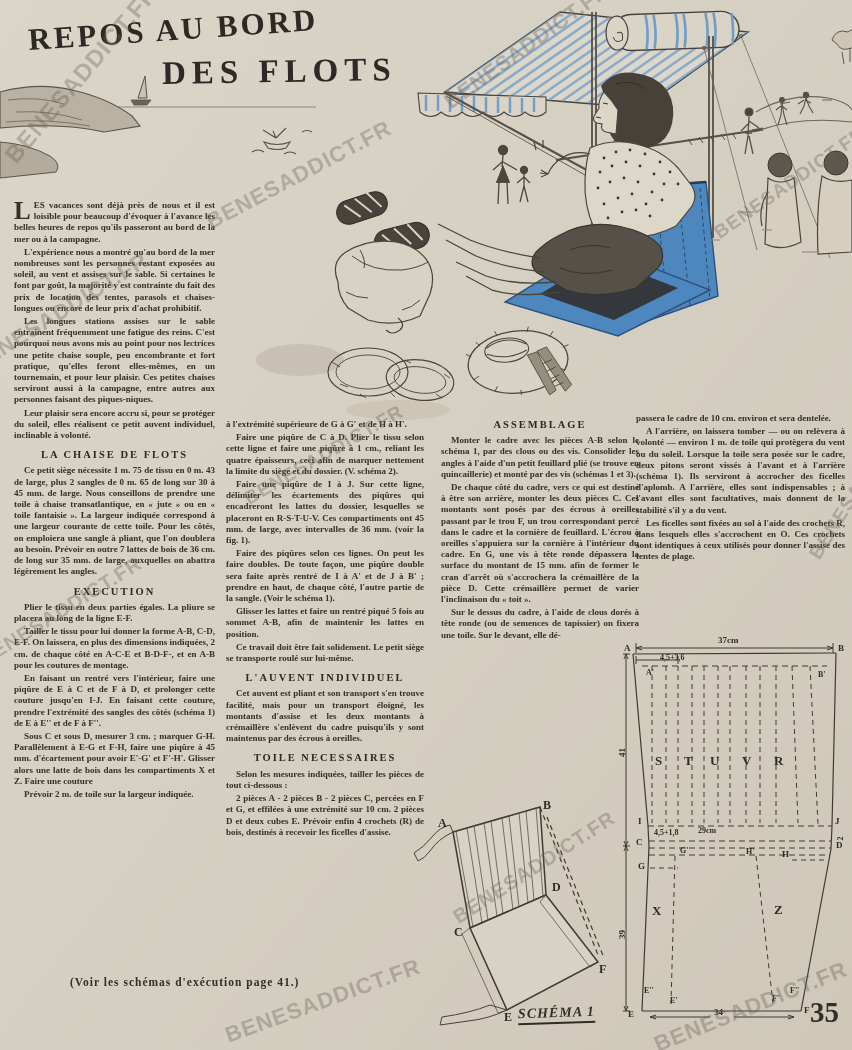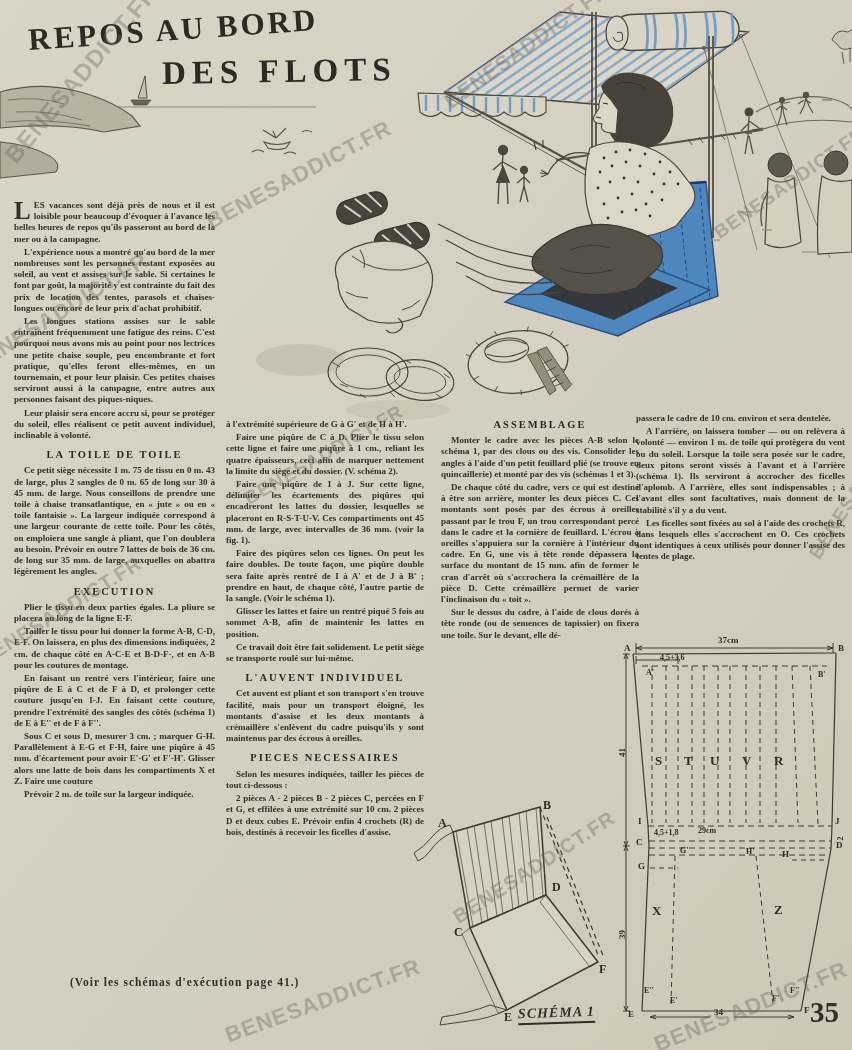--- a/index.html
+++ b/index.html
@@ -227,40 +227,40 @@
   </svg>
 
   <div class="ttl ttl1">REPOS AU BORD</div>
   <div class="ttl ttl2">DES FLOTS</div>
 
   <div class="col" style="left:14px;top:200px;width:201px;">
     <p class="noind"><span class="dropcap">L</span><span>ES vacances sont déjà près de nous et il est loisible pour beaucoup d'évoquer à l'avance les belles heures de repos qu'ils passeront au bord de la mer ou à la campagne.</span></p>
     <p>L'expérience nous a montré qu'au bord de la mer nombreuses sont les personnes restant exposées au soleil, au vent et assises sur le sable. Si certaines le font par goût, la majorité y est contrainte du fait des prix de location des tentes, parasols et chaises-longues ou encore de leur prix d'achat prohibitif.</p>
     <p>Les longues stations assises sur le sable entraînent fréquemment une fatigue des reins. C'est pourquoi nous avons mis au point pour nos lectrices une petite chaise souple, peu encombrante et fort pratique, qu'elles feront elles-mêmes, en un tournemain, et pour leur plaisir. Ces petites chaises serviront aussi à la campagne, entre autres aux personnes faisant des piques-niques.</p>
     <p>Leur plaisir sera encore accru si, pour se protéger du soleil, elles réalisent ce petit auvent individuel, inclinable à volonté.</p>
-    <div class="sec">LA TOILE DE TOILE</div>
+    <div class="sec">LA CHAISE DE FLOTS</div>
     <p>Ce petit siège nécessite 1 m. 75 de tissu en 0 m. 43 de large, plus 2 sangles de 0 m. 65 de long sur 30 à 45 mm. de large. Nous conseillons de prendre une toile à chaise transatlantique, en « jute » ou en « toile fantaisie ». La largeur indiquée correspond à une largeur courante de cette toile. Pour les côtés, on emploiera une sangle à pliant, que l'on doublera au besoin. Prévoir en outre 7 lattes de bois de 36 cm. de long sur 35 mm. de large, auxquelles on abattra légèrement les angles.</p>
     <div class="sec">EXECUTION</div>
     <p>Plier le tissu en deux parties égales. La pliure se placera au long de la ligne E-F.</p>
     <p>Tailler le tissu pour lui donner la forme A-B, C-D, E-F. On laissera, en plus des dimensions indiquées, 2 cm. de chaque côté en A-C-E et B-D-F-, et en A-B pour les coutures de montage.</p>
     <p>En faisant un rentré vers l'intérieur, faire une piqûre de E à C et de F à D, et prolonger cette couture jusqu'en I-J. En faisant cette couture, prendre l'extrémité des sangles des côtés (schéma 1) de E à E'' et de F à F''.</p>
     <p>Sous C et sous D, mesurer 3 cm. ; marquer G-H. Parallèlement à E-G et F-H, faire une piqûre à 45 mm. d'écartement pour avoir E'-G' et F'-H'. Glisser alors une latte de bois dans les compartiments X et Z. Faire une couture</p>
     <p>Prévoir 2 m. de toile sur la largeur indiquée.</p>
   </div>
 
   <div class="col" style="left:226px;top:419px;width:198px;">
     <p class="noind">à l'extrémité supérieure de G à G' et de H à H'.</p>
     <p>Faire une piqûre de C à D. Plier le tissu selon cette ligne et faire une piqûre à 1 cm., reliant les quatre épaisseurs, ceci afin de marquer nettement la limite du siège et du dossier. (V. schéma 2).</p>
     <p>Faire une piqûre de I à J. Sur cette ligne, délimiter les écartements des piqûres qui encadreront les lattes du dossier, lesquelles se placeront en R-S-T-U-V. Ces compartiments ont 45 mm. de large, avec intervalles de 36 mm. (voir la fig. 1).</p>
     <p>Faire des piqûres selon ces lignes. On peut les faire doubles. De toute façon, une piqûre double sera faite après rentré de I à A' et de J à B' ; prendre en haut, de chaque côté, l'autre partie de la sangle. (Voir le schéma 1).</p>
     <p>Glisser les lattes et faire un rentré piqué 5 fois au sommet A-B, afin de maintenir les lattes en position.</p>
     <p>Ce travail doit être fait solidement. Le petit siège se transporte roulé sur lui-même.</p>
     <div class="sec">L'AUVENT INDIVIDUEL</div>
     <p>Cet auvent est pliant et son transport s'en trouve facilité, mais pour un transport éloigné, les montants d'assise et les deux montants à crémaillère s'enlèvent du cadre puisqu'ils y sont maintenus par des écrous à oreilles.</p>
-    <div class="sec">PIECES NECESSAIRES</div>
+    <div class="sec">TOILE NECESSAIRES</div>
     <p>Selon les mesures indiquées, tailler les pièces de tout ci-dessous :</p>
     <p>2 pièces A - 2 pièces B - 2 pièces C, percées en F et G, et effilées à une extrémité sur 10 cm. 2 pièces D et deux cubes E. Prévoir enfin 4 crochets (R) de bois, destinés à recevoir les ficelles d'assise.</p>
   </div>
 
   <div class="col" style="left:432px;top:419px;width:198px;margin-left:9px;">
     <div class="sec" style="margin-top:0;">ASSEMBLAGE</div>
     <p>Monter le cadre avec les pièces A-B selon le schéma 1, par des clous ou des vis. Consolider les angles à l'aide d'un petit feuillard plié (se trouve en quincaillerie) et monté par des vis (schémas 1 et 3).</p>
     <p>De chaque côté du cadre, vers ce qui est destiné à être son arrière, monter les deux pièces C. Ces montants sont posés par des écrous à oreilles passant par le trou F, un trou correspondant percé dans le cadre et la cornière de feuillard. L'écrou à oreilles s'appuiera sur la cornière à l'intérieur du cadre. En G, une vis à tête ronde dépassera la surface du montant de 15 mm. afin de former le cran d'arrêt où s'accrochera la crémaillère de la pièce D. Cette crémaillère permet de varier l'inclinaison du « toit ».</p>
     <p>Sur le dessus du cadre, à l'aide de clous dorés à tête ronde (ou de semences de tapissier) on fixera une toile. Sur le devant, elle dé-</p>
   </div>

